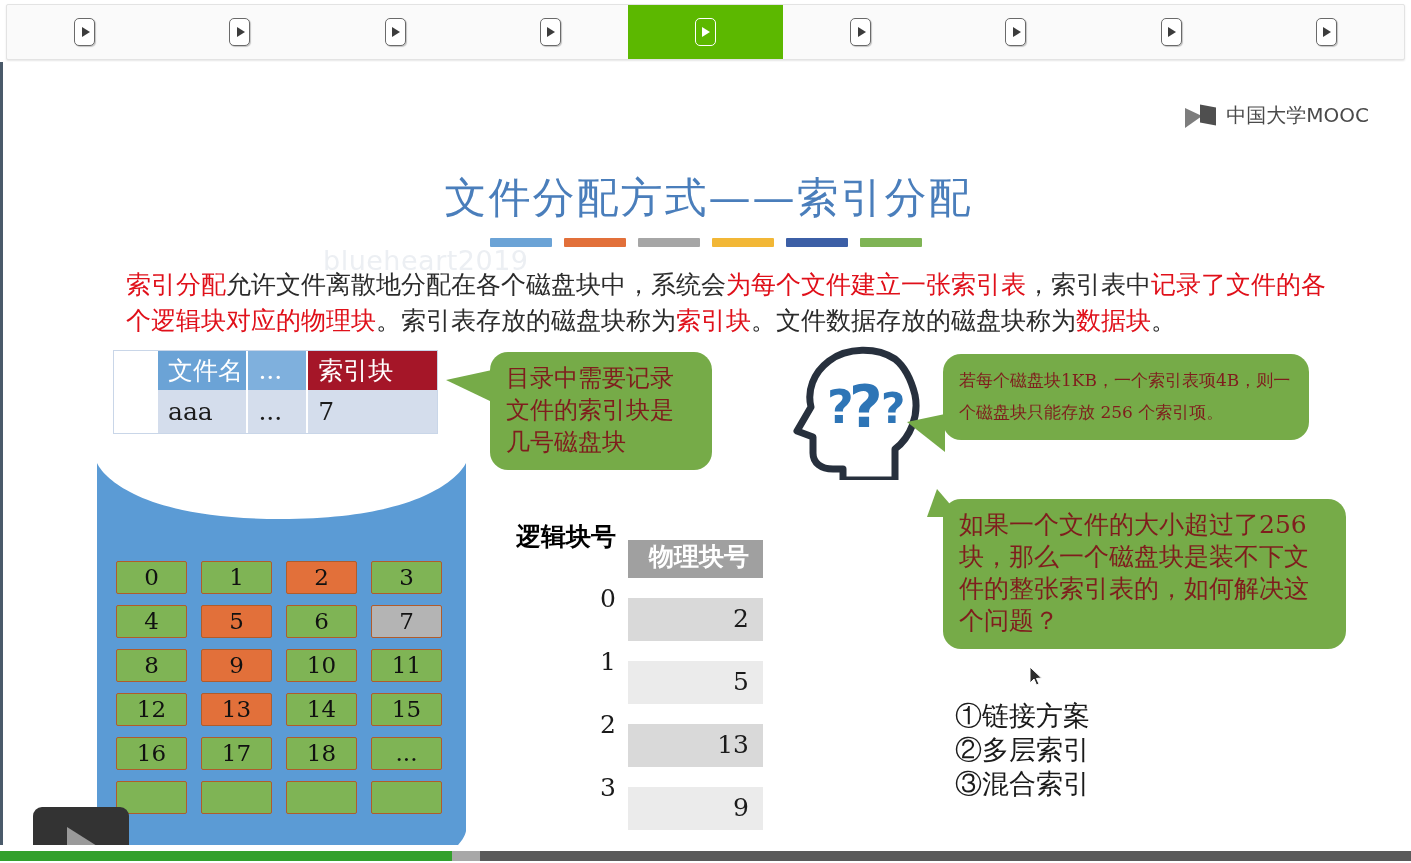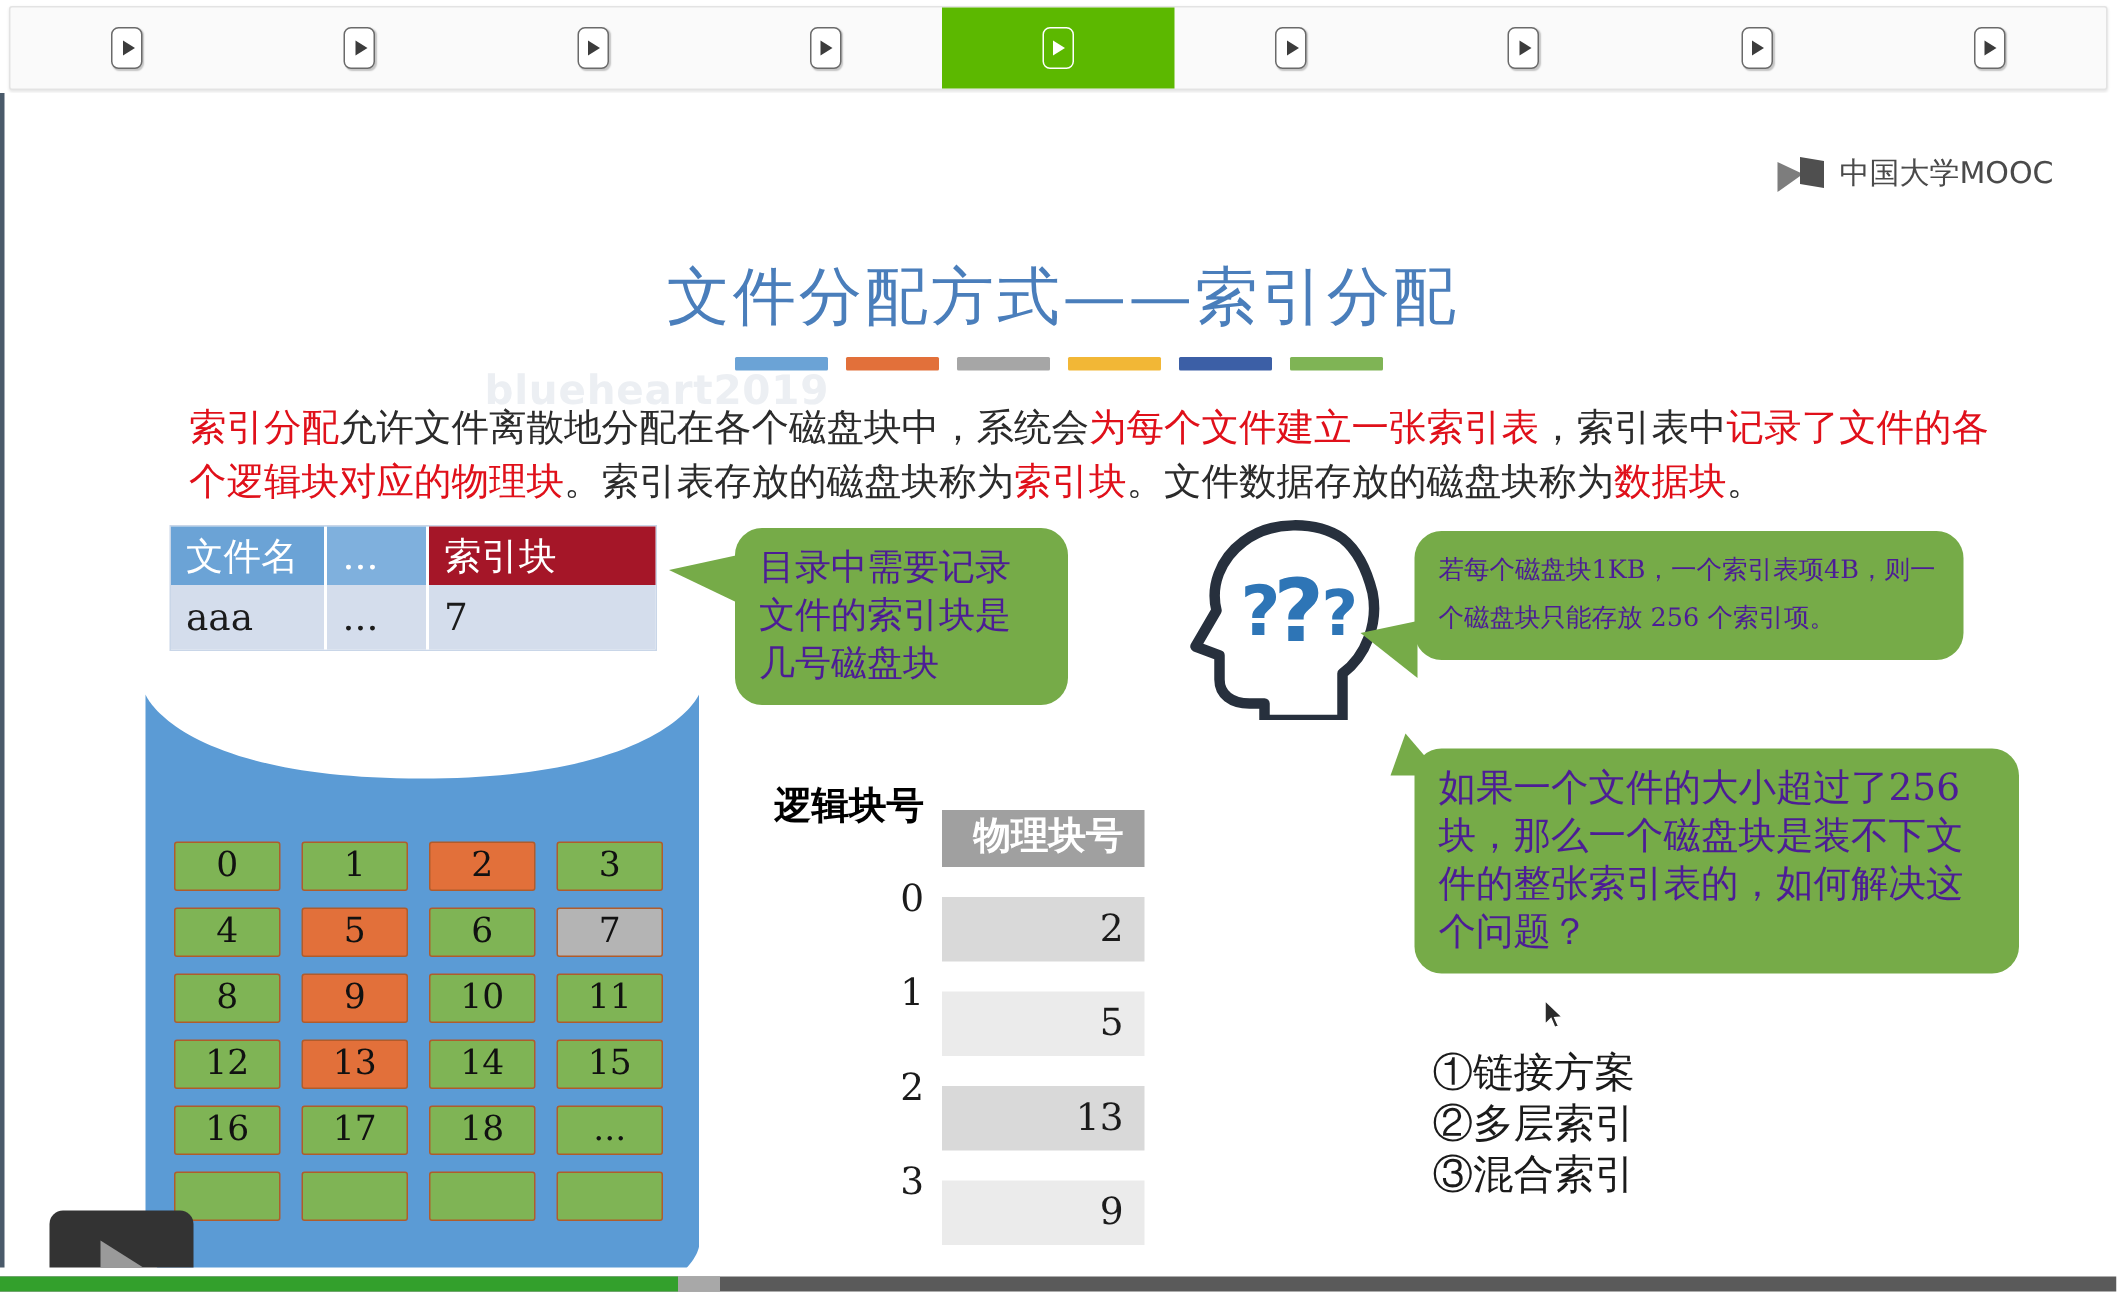--- a/index.html
+++ b/index.html
@@ -59,21 +59,20 @@
     border-left: 17px solid #7d7d7d;
   }
   .mooc-mark .p2 { position:absolute; left:15px; top:2px; width:16px; height:18px; background:#4f4f4f; transform: skewY(10deg);}
   .mooc-text { font-size: 20px; color: #4a4a4a; letter-spacing: 0px; font-family:"DejaVu Sans", sans-serif; }
 
   
   .watermark {
     position: absolute; left: 320px; top: 183px;
     font-size: 27px; color: #eceff3; letter-spacing: .5px;
     font-family:"DejaVu Sans", sans-serif;
-    font-weight:bold;
   }
 
   
   .slide-title {
     position: absolute; left: 0; top: 108px; width: 1411px;
     text-align: center; font-size: 42px; color: #4a7ebb;
     font-family: "DejaVu Serif", serif; font-weight: normal; letter-spacing: 2px;
   }
   .title-rule { position: absolute; left: 487px; top: 176px; display: flex; gap: 12px; }
   .title-rule span { display:block; width: 62px; height: 9px; border-radius: 1px; }
@@ -81,37 +80,37 @@
   
   .para {
     position: absolute; left: 123px; top: 205px; width: 1200px;
     font-size: 25px; line-height: 36px; color: #2b2b2b;
     font-family: "DejaVu Serif", serif;
   }
   .para .r { color: #e0101a; }
 
   
   .dir-table { position: absolute; left: 110px; top: 288px; width: 325px; border:1px solid #c9d6e8; }
-  .dir-table .row { display: flex; }
+  .dir-table .row { display: flex; padding-left: 44px; }
   .dir-table .c { border-right: 2px solid #ffffff; padding: 3px 10px; font-size: 25px;
                   font-family: "DejaVu Serif", serif; white-space: nowrap; overflow:hidden;}
   .dir-table .c:last-child { border-right: none; }
   .dir-table .head .c { color: #ffffff; height: 39px; line-height: 33px; }
   .dir-table .head .c1 { background: #6ba3d6; width: 105px; }
   .dir-table .head .c2 { background: #7fb0dd; width: 68px; }
   .dir-table .head .c3 { background: #a51628; width: 152px; }
   .dir-table .body .c { background: #d4ddec; color: #1b1b1b; height: 43px; line-height: 37px; }
   .dir-table .body .c1 { width: 105px; }
   .dir-table .body .c2 { width: 68px; }
   .dir-table .body .c3 { width: 152px; }
 
   
   .callout {
     position: absolute; background: #76ab48; border-radius: 18px;
-    color: #4c1d95; font-family: "DejaVu Serif", serif;
+    color: #7f1d1d; font-family: "DejaVu Serif", serif;
     padding: 10px 16px 12px 16px; line-height: 32px;
   }
   .callout .tail { position: absolute; width: 0; height: 0; }
 
   #callout1 { left: 487px; top: 290px; width: 222px; font-size: 24px; }
   #callout1 .tail { left: -44px; top: 18px;
     border-top: 10px solid transparent; border-bottom: 22px solid transparent;
     border-right: 46px solid #76ab48; }
 
   #callout2 { left: 940px; top: 292px; width: 366px; font-size: 17px; }

